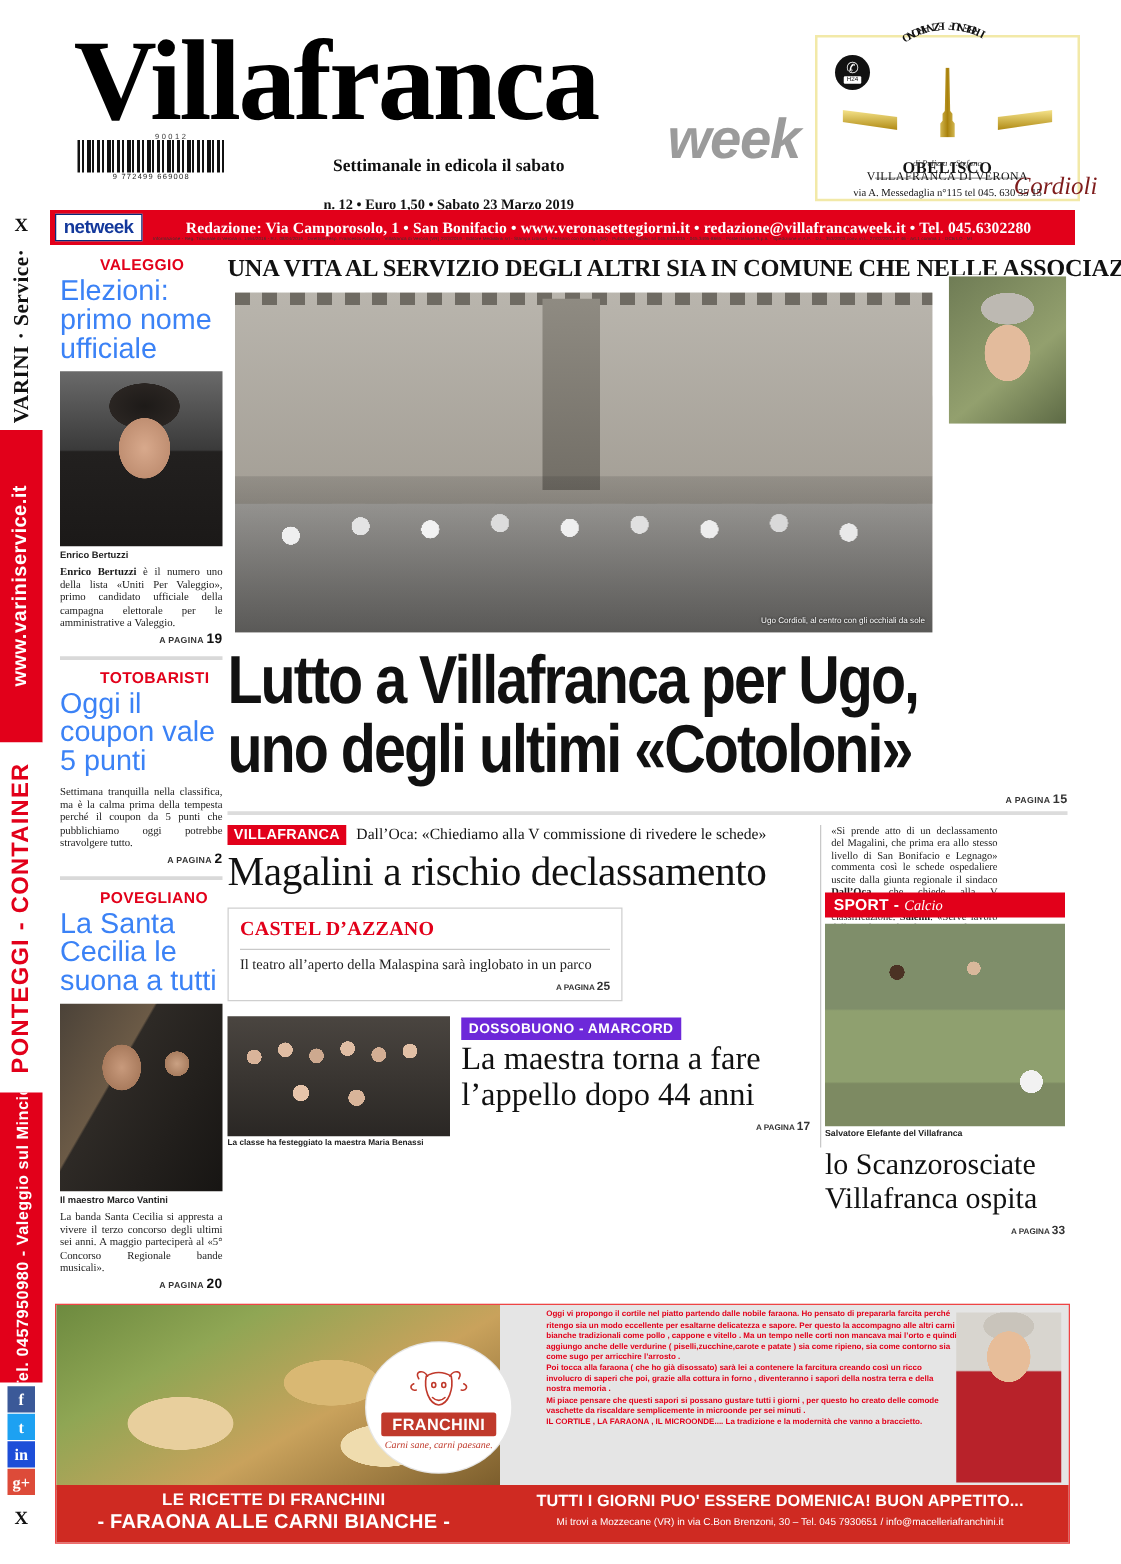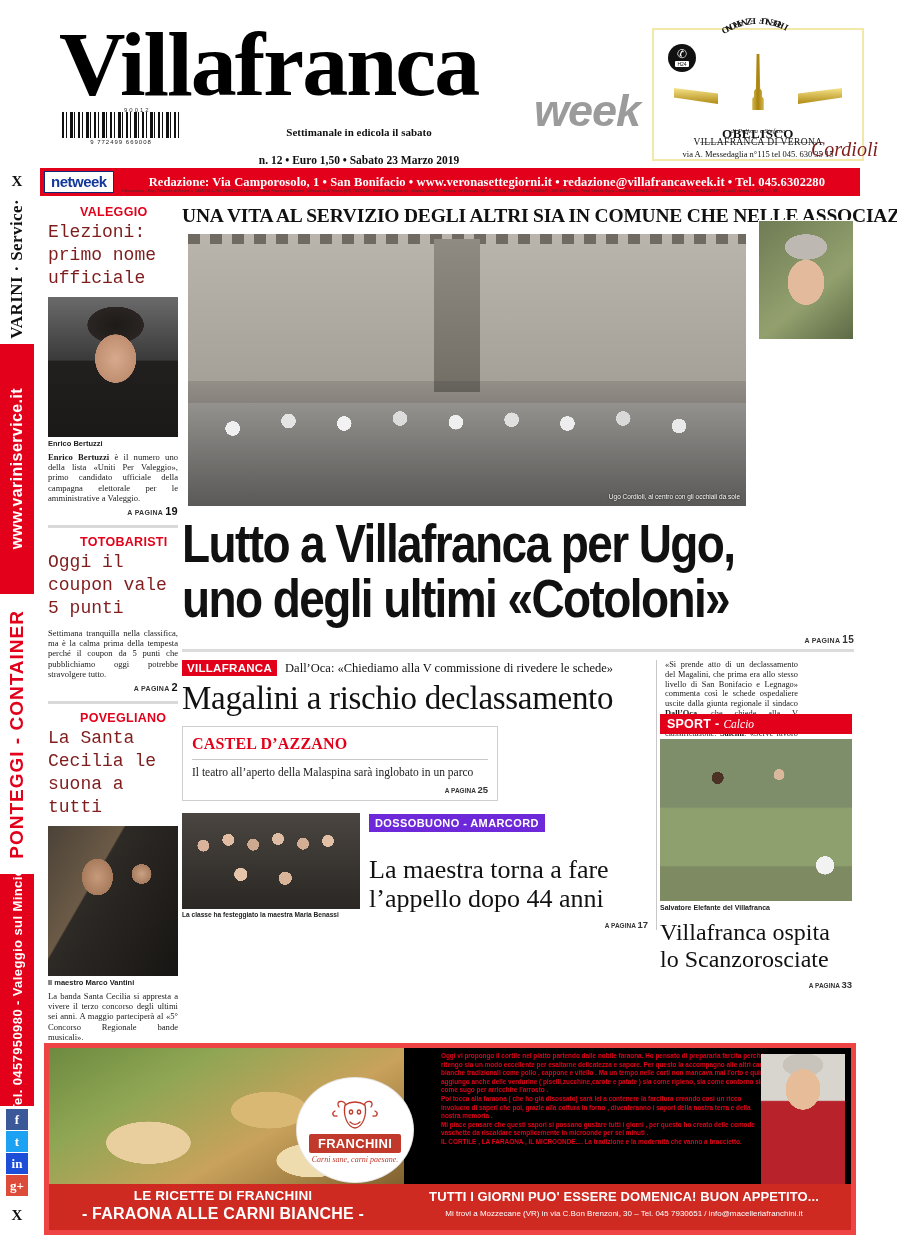--- a/index.html
+++ b/index.html
@@ -59,21 +59,21 @@
     background: repeating-linear-gradient(to right,
       #111 0 2px, #fff 2px 4px, #111 4px 5px, #fff 5px 8px,
       #111 8px 11px, #fff 11px 12px, #111 12px 13px, #fff 13px 16px);
   }
   .barcode .bc-num { font-size:6px; letter-spacing:1px; color:#222; margin-top:1px; text-align:center; }
   .bc-top { position:absolute; left:90px; top:107px; font-size:6px; letter-spacing:2px; color:#333; }
   .mast-sub {
     position:absolute; left:160px; top:126px; width:330px; text-align:center;
     font-family:"Liberation Serif", serif; font-weight:700; color:#111;
   }
-  .mast-sub .l1 { font-size:11px; }
+  .mast-sub .l1 { font-size:14px; }
   .mast-sub .l2 { font-size:11.5px; margin-top:16px; }
 
   
   .funeral-ad {
     position:absolute; left:618px; top:28px; width:212px; height:133px;
     border:2px solid #f2e9a8; background:#fff;
   }
   .fa-phone { position:absolute; left:14px; top:14px; width:28px; height:28px; border-radius:50%;
     background:#111; color:#fff; display:flex; flex-direction:column; align-items:center; justify-content:center; }
   .fa-phone .ph { font-size:12px; line-height:11px; }
@@ -111,21 +111,21 @@
     padding:1px 6px 2px; border:1px solid #0c2a7a; letter-spacing:-.5px; font-family:"Liberation Sans",sans-serif;
   }
   .netbar-text { flex:1; text-align:center; color:#fff; font-family:"Liberation Serif",serif;
     font-weight:700; font-size:12.5px; letter-spacing:.1px; padding-right:0; }
   .colophon { position:absolute; left:40px; top:189px; width:820px; height:9px; overflow:hidden;
     color:#333; font-size:3.6px; text-align:center; letter-spacing:.1px; white-space:nowrap; }
 
   
   .leftcol { position:absolute; left:48px; top:205px; width:130px; }
   .kicker-red { color:#e2001a; font-weight:800; font-size:12.5px; letter-spacing:.3px; font-family:"Liberation Sans",sans-serif;margin-left:32px; }
-  .col-head { font-family:Liberation Mono, monospace; font-size:18px; line-height:23px; color:#7f1d1d; margin-top:2px; }
+  .col-head { font-family:Liberation Sans, sans-serif; font-size:23px; line-height:23px; color:#3b82f6; margin-top:2px; }
   .col-photo { width:100%; background:#cfcfcf; margin-top:7px; position:relative; overflow:hidden; }
   .col-cap { font-size:7.5px; color:#222; font-weight:700; margin-top:2px; }
   .col-body { font-family:"Liberation Serif",serif; font-size:8.6px; line-height:10.2px; text-align:justify; color:#1a1a1a; margin-top:4px; }
   .col-body b { font-weight:700; }
   .page-ref { text-align:right; font-size:7px; font-weight:700; color:#333; letter-spacing:.3px; margin-top:2px;}
   .page-ref b { font-size:11px; color:#111; }
   .hr-thick { height:3px; background:#d9d9d9; margin:8px 0 7px; }
 
   
   .ph-bertuzzi { height:140px;
@@ -221,42 +221,42 @@
       radial-gradient(circle 9px at 40% 33%, #cda98f 0 65%, transparent 66%),
       radial-gradient(circle 9px at 54% 27%, #dfbda4 0 65%, transparent 66%),
       radial-gradient(circle 9px at 68% 32%, #d3ae94 0 65%, transparent 66%),
       radial-gradient(circle 9px at 82% 29%, #e2c0a6 0 65%, transparent 66%),
       radial-gradient(circle 10px at 33% 64%, #e6c4aa 0 65%, transparent 66%),
       radial-gradient(circle 10px at 58% 68%, #d8b499 0 65%, transparent 66%),
       linear-gradient(#4a4540,#2a2724); }
   .dos-cap { font-size:6.6px; font-weight:700; color:#222; margin-top:2px; }
   .dos-right { flex:1; }
   .dos-tag { background:#6d28d9; color:#fff; font-weight:800; font-size:11px; padding:3px 6px; letter-spacing:.4px; display:inline-block; }
-  .dos-head { font-family:"Liberation Serif",serif; font-size:26px; line-height:29px; color:#111; margin-top:23px; }
+  .dos-head { font-family:"Liberation Serif",serif; font-size:26px; line-height:29px; color:#111; margin-top:0; }
   .dos-ref { text-align:right; font-size:6.5px; font-weight:700; color:#333; margin-top:6px; }
   .dos-ref b { font-size:9.5px; }
 
   
   .sportcol { position:absolute; left:660px; top:714px; width:192px; }
   .sport-tag { background:#e2001a; color:#fff; padding:3px 7px; display:flex; align-items:baseline; gap:4px; }
   .sport-tag .s1 { font-weight:800; font-size:12.5px; letter-spacing:.2px; }
   .sport-tag .s2 { font-style:italic; font-size:11.5px; font-family:"Liberation Serif",serif; }
   .sport-img { width:100%; height:162px; margin-top:5px;
     background:
       radial-gradient(circle 10px at 30% 24%, #4b3224 0 60%, transparent 61%),
       radial-gradient(circle 9px at 62% 22%, #d9b89b 0 60%, transparent 61%),
       radial-gradient(circle 13px at 86% 78%, #f2f2f2 0 70%, transparent 71%),
       linear-gradient(to bottom,#7f8e6a 0 42%, #8fa06f 43% 78%, #7d8a62 79% 100%); }
   .sport-cap { font-size:7px; font-weight:700; color:#222; margin-top:3px; }
   .sport-head { font-family:"Liberation Serif",serif; font-size:24px; line-height:27px; color:#111; margin-top:8px; }
   .sport-ref { text-align:right; font-size:6.5px; font-weight:700; color:#333; margin-top:6px; }
   .sport-ref b { font-size:9.5px; }
 
   
-  .bottomad { position:absolute; left:44px; top:1043px; width:812px; height:192px; border:5px solid #ef4444; background:#000000; overflow:hidden; }
+  .bottomad { position:absolute; left:44px; top:1043px; width:812px; height:192px; border:1px solid #ef4444; background:#e5e5e5; overflow:hidden; }
   .ba-photo { position:absolute; left:0; top:0; width:355px; height:148px;
     background:
       radial-gradient(ellipse 60px 30px at 28% 64%, #e8cf9d 0 70%, transparent 71%),
       radial-gradient(ellipse 54px 26px at 62% 42%, #d9b873 0 70%, transparent 71%),
       radial-gradient(ellipse 50px 24px at 74% 76%, #efdcae 0 70%, transparent 71%),
       linear-gradient(150deg,#6d8a3f 0%, #8fa654 28%, #c9a25c 60%, #7a5c2b 100%); }
   .ba-logo { position:absolute; left:248px; top:30px; width:116px; height:104px; border-radius:50%;
     background:#fff; border:2px solid #fff; box-shadow:0 0 0 1px #e6e6e6;
     display:flex; flex-direction:column; align-items:center; justify-content:center; }
   .ba-cow { width:52px; height:36px; margin-bottom:1px; }
@@ -463,22 +463,22 @@
 
   <div class="sportcol">
     <div class="sport-tag">
       <span class="s1">SPORT</span>
       <span class="s1">-</span>
       <span class="s2">Calcio</span>
     </div>
     <div class="sport-img"></div>
     <div class="sport-cap">Salvatore Elefante del Villafranca</div>
     <div class="sport-head">
+      <div>lo Scanzorosciate</div>
       <div>Villafranca ospita</div>
-      <div>lo Scanzorosciate</div>
     </div>
     <div class="sport-ref"><span>A PAGINA</span> <b>33</b></div>
   </div>
 
   <div class="bottomad">
     <div class="ba-photo"></div>
     <div class="ba-logo">
       <svg class="ba-cow" viewBox="0 0 52 36">
         <g fill="none" stroke="#c0392b" stroke-width="1.3" stroke-linecap="round">
           <path d="M10 10 C6 4, 14 2, 17 8"></path>

